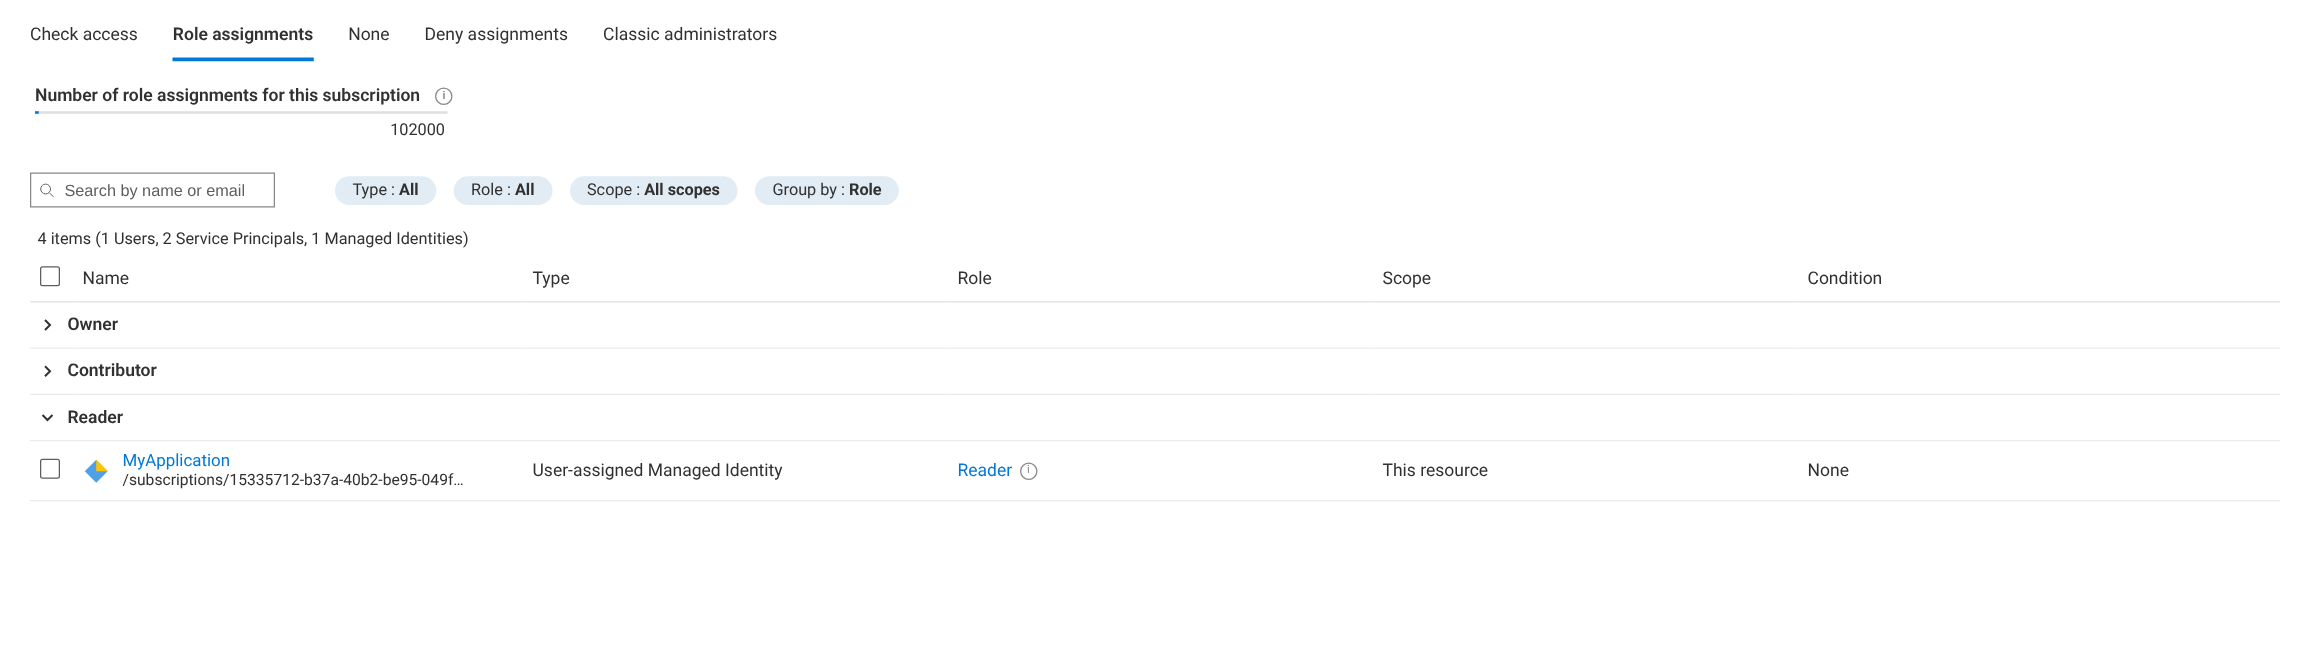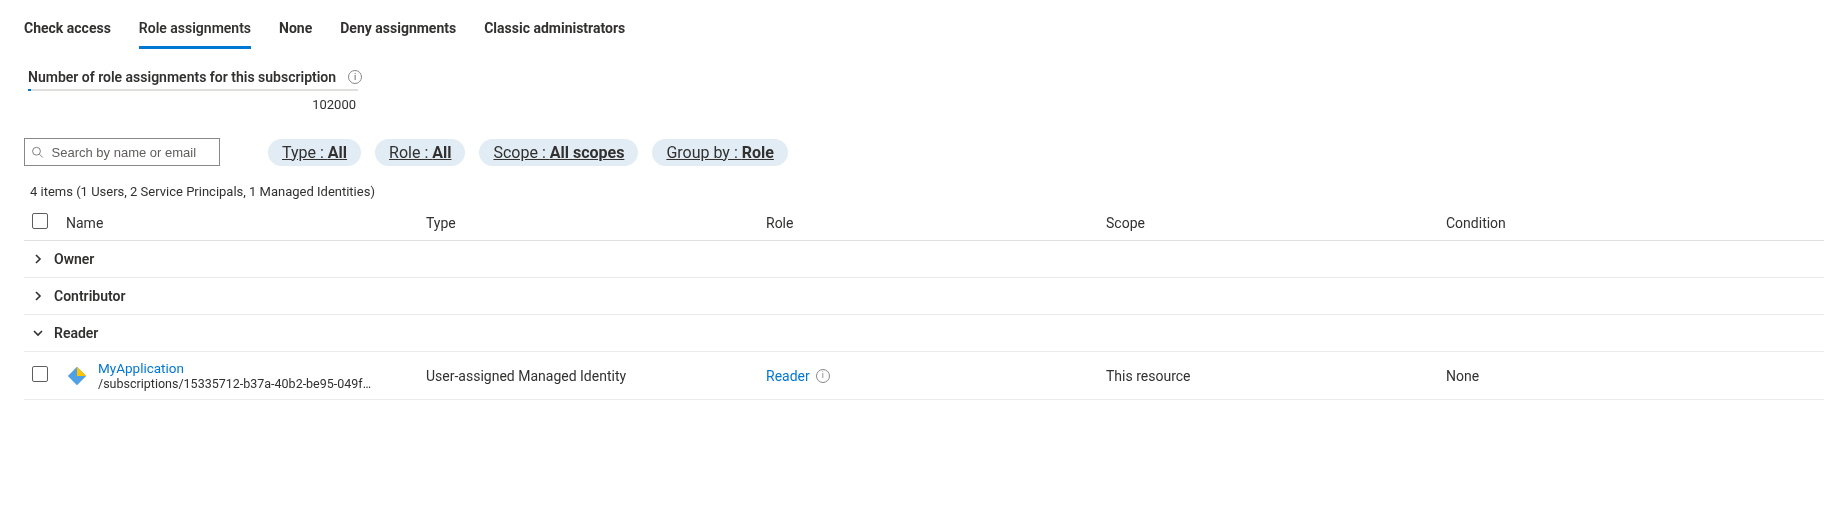--- a/index.html
+++ b/index.html
@@ -26,21 +26,20 @@
     display: flex;
     gap: 28px;
     padding-bottom: 0;
     margin-bottom: 20px;
   }
   .tab {
     padding: 4px 0 10px 0;
     cursor: pointer;
     color: var(--text);
     border-bottom: 3px solid transparent;
-    font-weight: bold;
   }
   .tab.selected {
     font-weight: 600;
     border-bottom-color: var(--link);
   }
   
   .sub-count-row {
     display: flex;
     align-items: center;
     gap: 12px;
@@ -108,24 +107,23 @@
   .search input::placeholder { color: #605e5c; }
   .search-icon {
     width: 14px; height: 14px;
     stroke: #605e5c;
     fill: none;
   }
   .pill {
     background: var(--pill-bg);
     border-radius: 14px;
     padding: 4px 14px;
-    font-size: 16px;
+    font-size: 13px;
     white-space: nowrap;
     cursor: pointer;
-    text-decoration: underline;
   }
   .pill .val { font-weight: 700; }
   
   .summary {
     font-size: 13px;
     color: var(--text);
     margin: 6px 0 6px 6px;
   }
   table {
     width: 100%;

